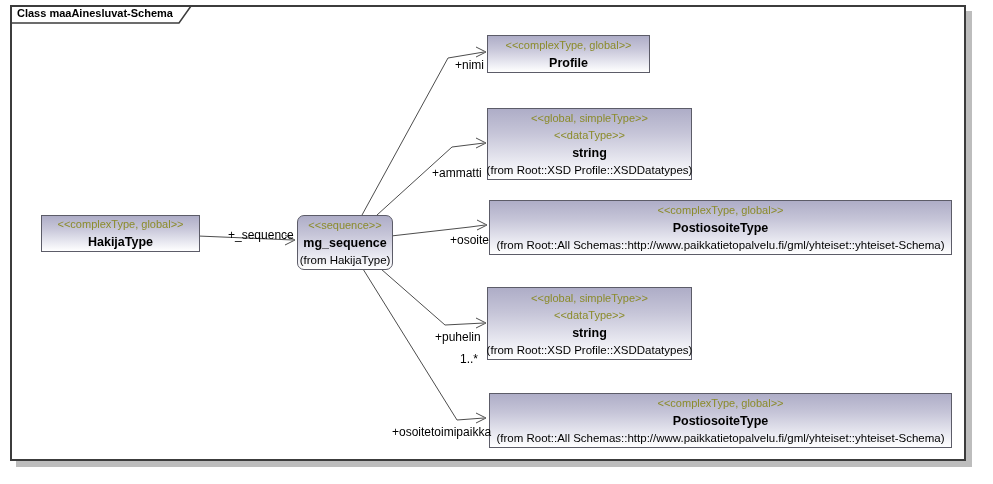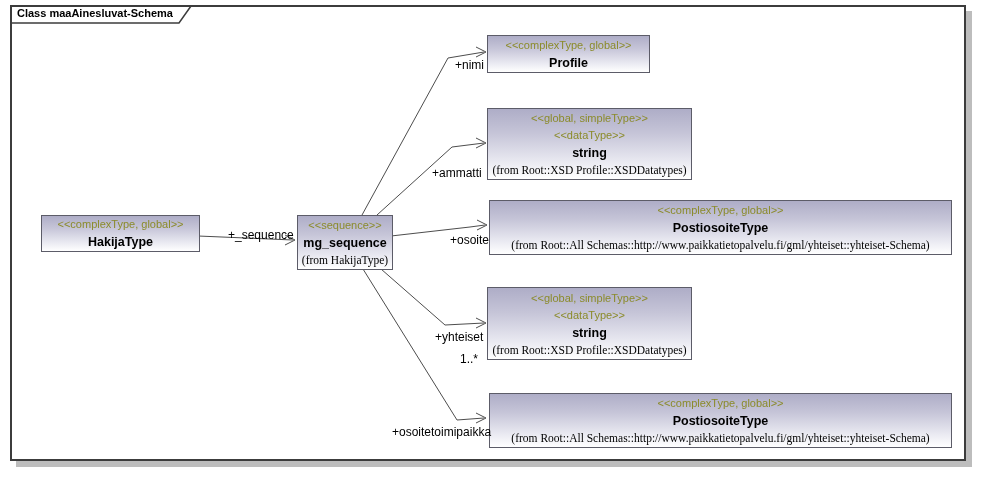--- a/index.html
+++ b/index.html
@@ -21,25 +21,25 @@
   svg.overlay{position:absolute;left:0;top:0;width:993px;height:484px;pointer-events:none;}
   .node{
     position:absolute;
     border:1px solid #5c5c68;
     background:linear-gradient(180deg,#aeadc7 0%,#c6c5d8 35%,#e9e9f1 75%,#ffffff 100%);
     display:flex;flex-direction:column;align-items:center;justify-content:flex-end;
     text-align:center;
   }
   .stereo{color:#8b8b2a;font-size:11px;line-height:17px;white-space:nowrap;}
   .nname{font-weight:bold;font-size:12.5px;color:#000;line-height:18px;white-space:nowrap;}
-  .nfrom{font-size:11.5px;color:#000;line-height:17px;white-space:nowrap;font-family:Liberation Serif, serif;}
+  .nfrom{font-size:11.5px;color:#000;line-height:17px;white-space:nowrap;}
   .edge-label{position:absolute;font-size:12px;color:#000;white-space:nowrap;}
 
   .n-hakija{left:41px;top:215px;width:157px;height:35px;}
-  .n-mg{left:297px;top:215px;width:94px;height:53px;}
+  .n-mg{left:297px;top:215px;width:94px;height:53px;border-radius:7px;}
   .n-nimi{left:487px;top:35px;width:161px;height:36px;}
   .n-string1{left:487px;top:108px;width:203px;height:70px;}
   .n-posti1{left:489px;top:200px;width:461px;height:53px;}
   .n-string2{left:487px;top:287px;width:203px;height:71px;}
   .n-posti2{left:489px;top:393px;width:461px;height:53px;}
 
   .l-sequence{left:228px;top:228px;}
   .l-nimi{left:455px;top:58px;}
   .l-ammatti{left:432px;top:166px;}
   .l-osoite{left:450px;top:233px;}
@@ -114,15 +114,15 @@
 <div class="node n-posti2">
   <div class="stereo">&lt;&lt;complexType, global&gt;&gt;</div>
   <div class="nname">PostiosoiteType</div>
   <div class="nfrom">(from Root::All Schemas::http://www.paikkatietopalvelu.fi/gml/yhteiset::yhteiset-Schema)</div>
 </div>
 
 <div class="edge-label l-sequence">+_sequence</div>
 <div class="edge-label l-nimi">+nimi</div>
 <div class="edge-label l-ammatti">+ammatti</div>
 <div class="edge-label l-osoite">+osoite</div>
-<div class="edge-label l-puhelin">+yhteiset</div>
+<div class="edge-label l-puhelin">+puhelin</div>
 <div class="edge-label l-mult">1..*</div>
 <div class="edge-label l-osoitetoimipaikka">+osoitetoimipaikka</div>
 
 </body></html>

